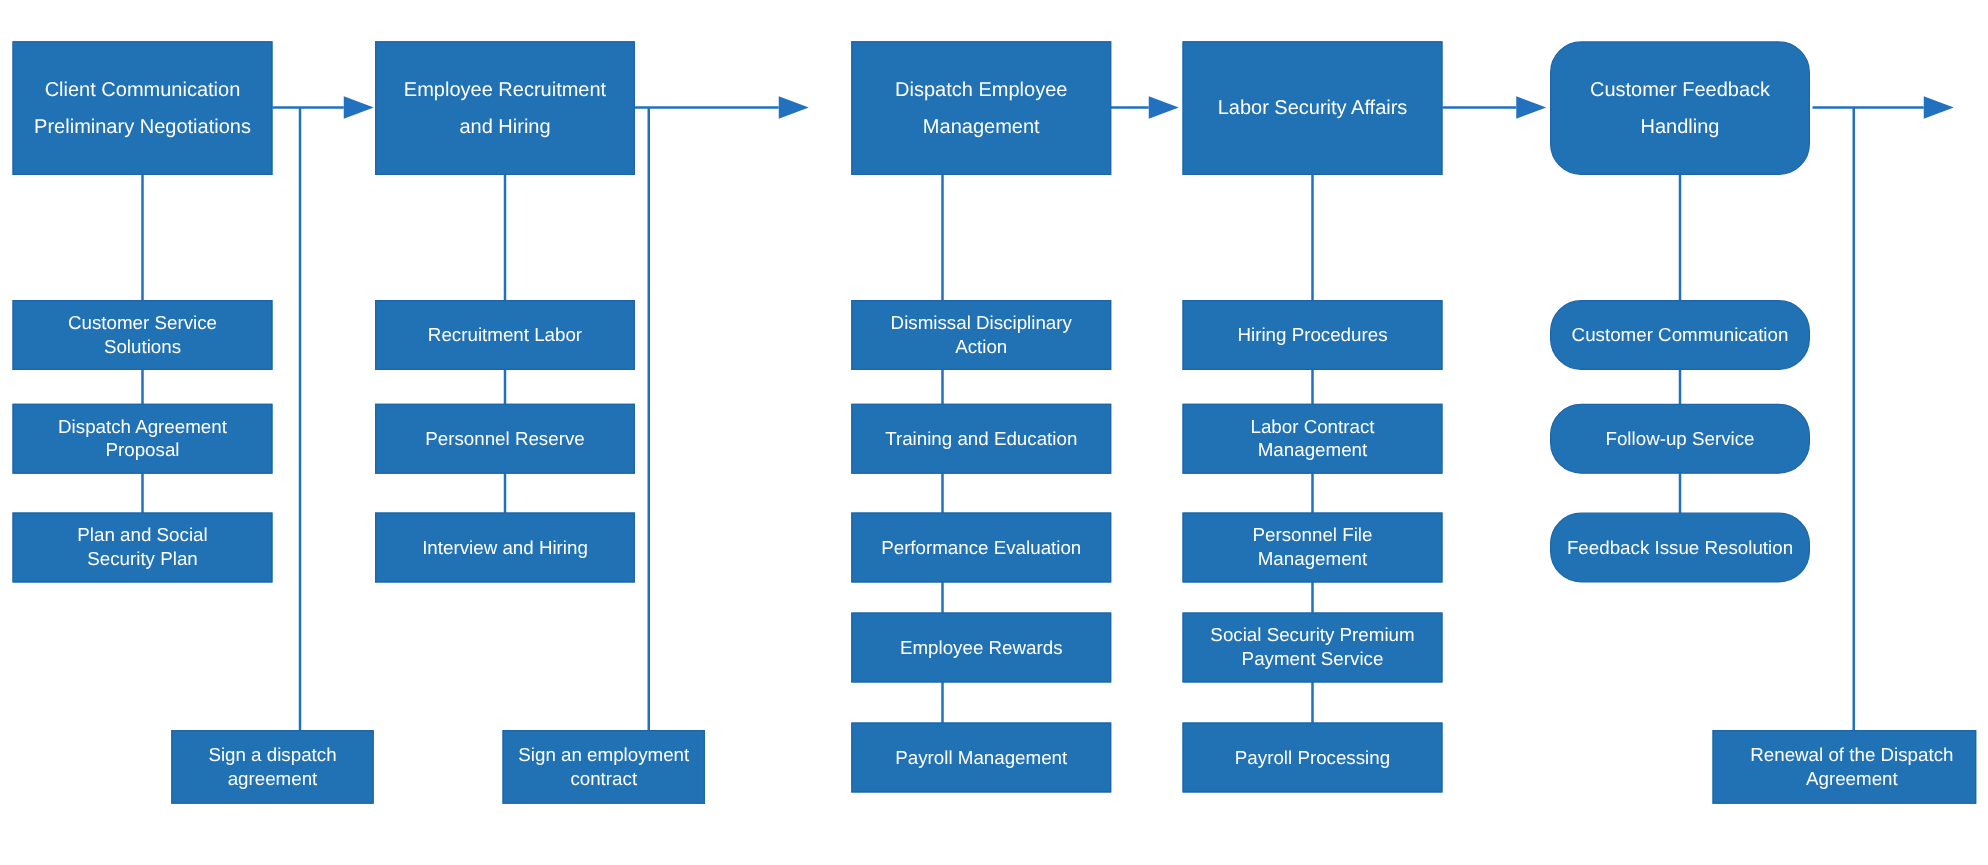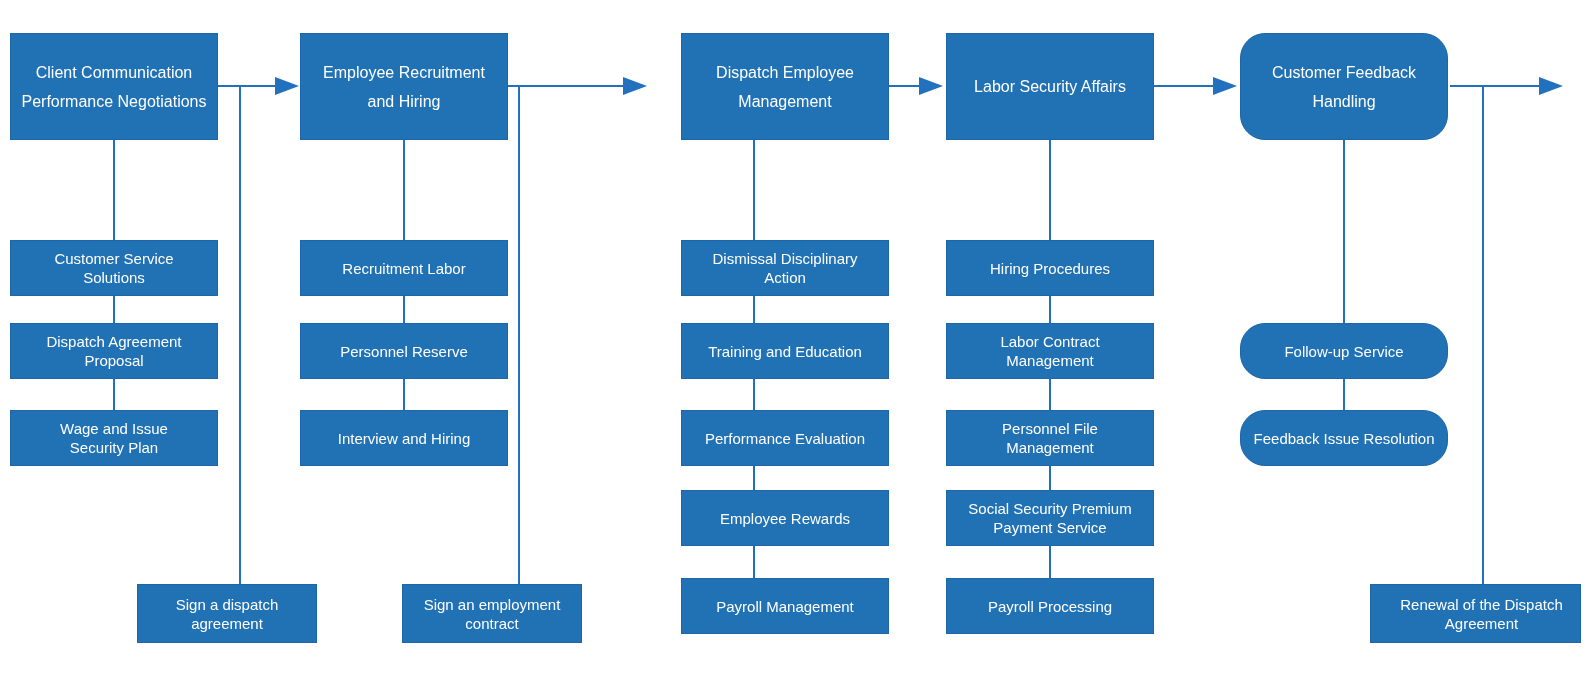--- a/index.html
+++ b/index.html
@@ -37,21 +37,21 @@
     border: 1px solid var(--box-border, #1d66a9);
     color: var(--box-text, #ffffff);
     display: flex;
     align-items: center;
     justify-content: center;
     text-align: center;
     white-space: pre-line;
   }
   .hdr { top: 33px; width: 208px; height: 107px; font-size: 16px; line-height: 29px; }
   .sub { width: 208px; height: 56px; font-size: 15px; line-height: 19px; }
-  .ms  { top: 584px; width: 180px; height: 59px; font-size: 15px; line-height: 19px; }
+  .ms  { top: 584px; width: 162px; height: 59px; font-size: 15px; line-height: 19px; }
   .c1 { left: 10px; }
   .c2 { left: 300px; }
   .c3 { left: 650px; margin-left: 31px; }
   .c4 { left: 946px; }
   .c5 { left: 1240px; border-radius: 25px; }
   .r1 { top: 240px; }
   .r2 { top: 323px; }
   .r3 { top: 410px; }
   .r4 { top: 490px; }
   .r5 { top: 578px; }
@@ -92,34 +92,34 @@
       <line x1="1154" y1="86" x2="1213" y2="86"></line>
       <polygon points="1213,77 1237,86 1213,95"></polygon>
     </g>
     <g>
       <line x1="1450" y1="86" x2="1539" y2="86"></line>
       <polygon points="1539,77 1563,86 1539,95"></polygon>
     </g>
   </svg>
 
   <div class="box hdr c1">Client Communication
-Performance Negotiations</div>
+Preliminary Negotiations</div>
   <div class="box hdr c2">Employee Recruitment
 and Hiring</div>
   <div class="box hdr c3">Dispatch Employee
 Management</div>
   <div class="box hdr c4">Labor Security Affairs</div>
   <div class="box hdr c5">Customer Feedback
 Handling</div>
 
   <div class="box sub c1 r1">Customer Service
 Solutions</div>
   <div class="box sub c1 r2">Dispatch Agreement
 Proposal</div>
-  <div class="box sub c1 r3">Wage and Issue
+  <div class="box sub c1 r3">Plan and Social
 Security Plan</div>
 
   <div class="box sub c2 r1">Recruitment Labor</div>
   <div class="box sub c2 r3">Interview and Hiring</div>
   <div class="box sub c2 r2">Personnel Reserve</div>
 
   <div class="box sub c3 r1">Dismissal Disciplinary
 Action</div>
   <div class="box sub c3 r2">Training and Education</div>
   <div class="box sub c3 r3">Performance Evaluation</div>
@@ -128,20 +128,21 @@
 
   <div class="box sub c4 r1">Hiring Procedures</div>
   <div class="box sub c4 r2">Labor Contract
 Management</div>
   <div class="box sub c4 r3">Personnel File
 Management</div>
   <div class="box sub c4 r4">Social Security Premium
 Payment Service</div>
   <div class="box sub c4 r5">Payroll Processing</div>
 
+  <div class="box sub c5 r1">Customer Communication</div>
   <div class="box sub c5 r2">Follow-up Service</div>
   <div class="box sub c5 r3">Feedback Issue Resolution</div>
 
   <div class="box ms" id="ms1">Sign a dispatch
 agreement</div>
   <div class="box ms" id="ms2">Sign an employment
 contract</div>
   <div class="box ms" id="ms3">Renewal of the Dispatch
 Agreement</div>
 

